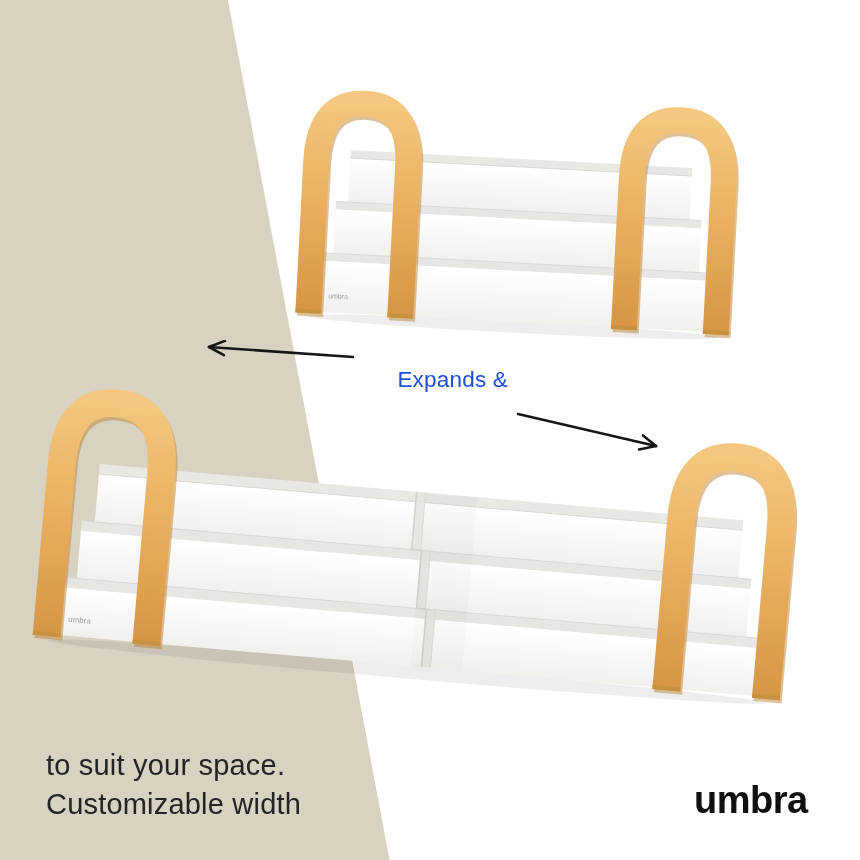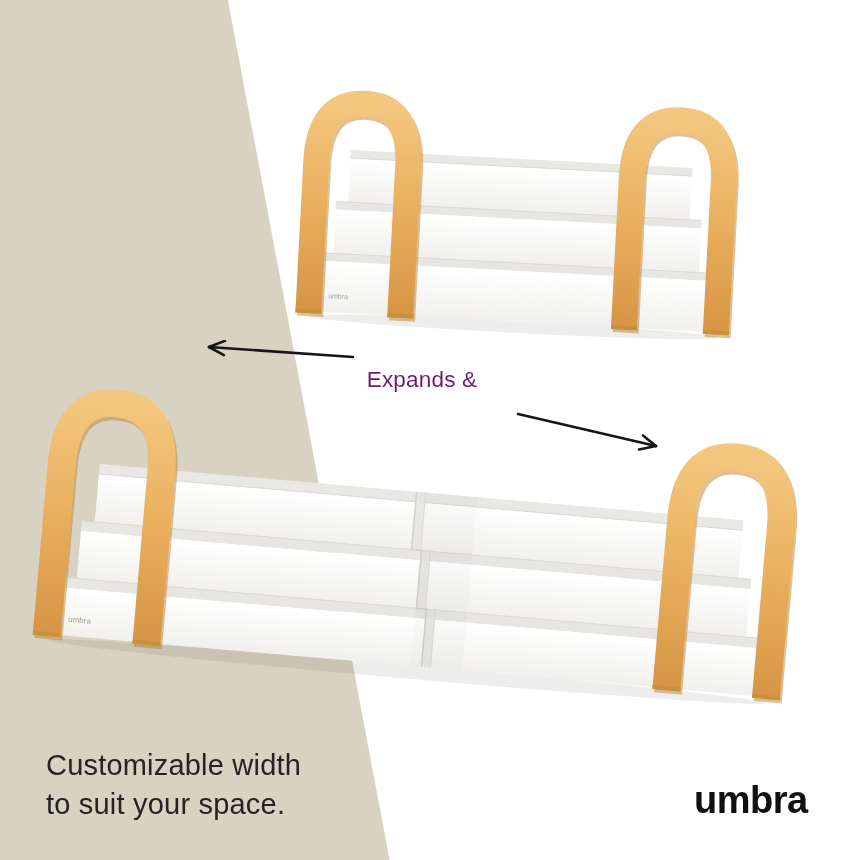--- a/index.html
+++ b/index.html
@@ -9,22 +9,22 @@
   .accent-panel {
     position:absolute; inset:0;
     clip-path:polygon(0 0, 26.5% 0, 45.3% 100%, 0 100%);
     background:#d8d2c3;
   }
   .product { position:absolute; }
   .rack-small { left:293px; top:84px; width:452px; height:252px; transform:rotate(3deg); }
   .rack-large { left:36px; top:404px; width:762px; height:282px; transform:rotate(5deg); }
   .expand-label {
     position:absolute; left:336px; top:366px; width:172px;
-    text-align:center; font-size:22.5px; line-height:28.5px;
-    color:#701a75; letter-spacing:0.2px;
+    text-align:right; font-size:22.5px; line-height:28.5px;
+    color:#1d4ed8; letter-spacing:0.2px;
   }
   .expand-label span { display:block; }
   .arrow { position:absolute; }
   .arrow-left { left:206px; top:340px; width:152px; height:22px; }
   .arrow-right { left:514px; top:408px; width:150px; height:46px; }
   .caption {
     position:absolute; left:46px; top:746px;
     font-size:29px; line-height:39px; color:#242424; letter-spacing:0.2px;
   }
   .caption span { display:block; }
@@ -157,19 +157,19 @@
       <g>
         <path d="M642 264 L642 92 Q642 26 692 26 Q742 26 742 92 L742 264" fill="none" stroke="#bb8436" stroke-width="28" opacity="0.5" transform="translate(2,3)"></path>
         <path d="M642 264 L642 92 Q642 26 692 26 Q742 26 742 92 L742 264" fill="none" stroke="url(#woodL)" stroke-width="28"></path>
         <rect x="628" y="260" width="28" height="4" fill="#c8913f"></rect>
         <rect x="728" y="260" width="28" height="4" fill="#c8913f"></rect>
       </g>
     </svg>
   </div>
 
   <div class="caption">
+    <span>to suit your space.</span>
     <span>Customizable width</span>
-    <span>to suit your space.</span>
   </div>
 
   <div class="brand-logo">umbra</div>
 
 </div>
 
 </body></html>

